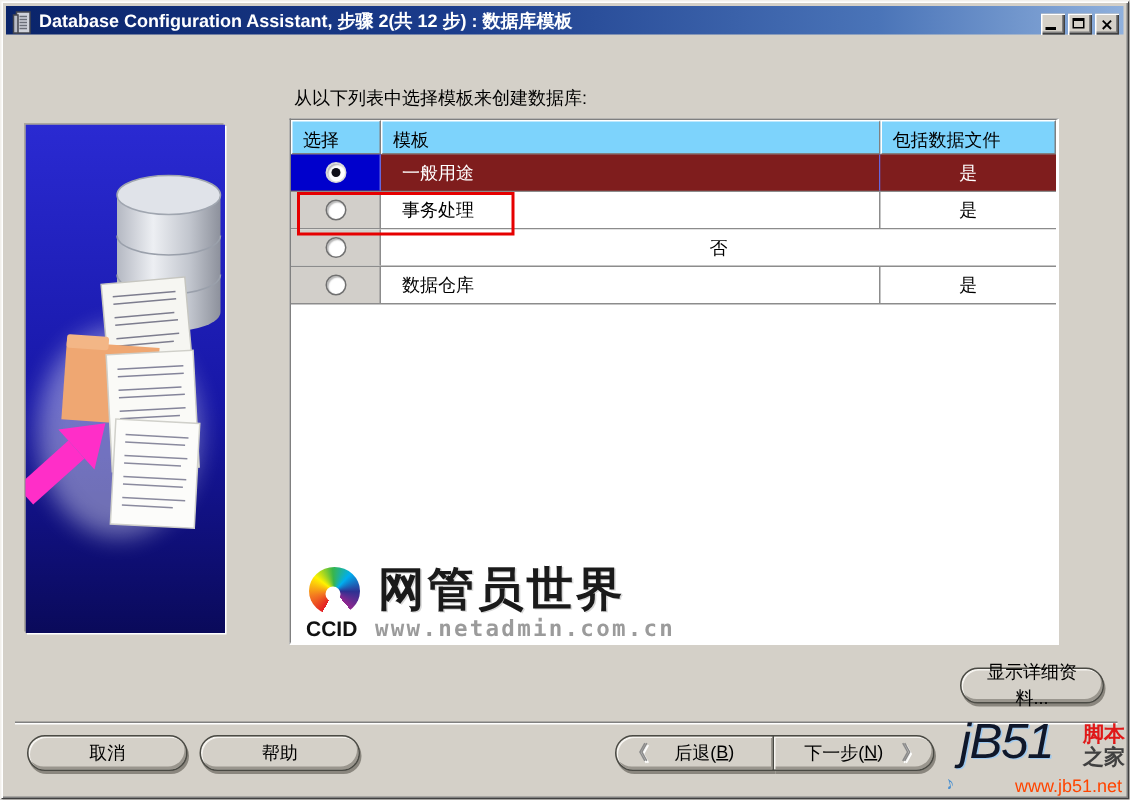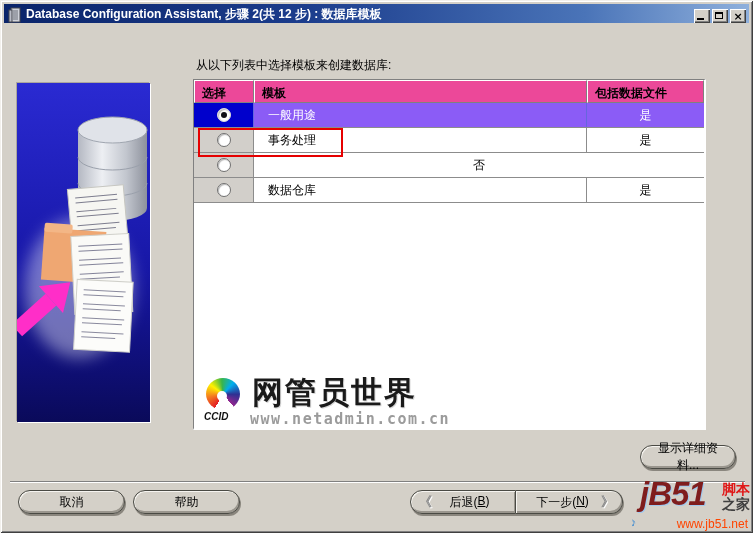--- a/index.html
+++ b/index.html
@@ -42,36 +42,36 @@
   .art-panel svg{display:block;}
   
   .instruction{position:absolute;left:196px;top:57px;font-size:12px;color:#000;}
   
   .tpl-table{
     position:absolute;left:193px;top:79px;width:513px;height:351px;
     background:#ffffff;box-sizing:border-box;
     border-top:1px solid #808080;border-left:1px solid #808080;
     border-right:2px solid #ffffff;border-bottom:2px solid #ffffff;
   }
-  .thead{display:flex;height:23px;background:#ec4899;font-weight:bold;}
+  .thead{display:flex;height:23px;background:#7dd3fc;}
   .th{
     box-sizing:border-box;font-size:12px;color:#000;padding:4px 0 0 7px;
     border-top:1px solid #ffffff;border-left:1px solid #ffffff;
     border-right:1px solid #808080;border-bottom:1px solid #808080;
     overflow:hidden;white-space:nowrap;
   }
   .th.c1{width:60px;}
   .th.c2{width:333px;}
   .th.c3{flex:1;}
   .trow{display:flex;height:25px;background:#ffffff;border-bottom:1px solid #8c8c8c;box-sizing:border-box;}
   .td{box-sizing:border-box;font-size:12px;color:#000;display:flex;align-items:center;}
   .td.c1{width:60px;background:#d2cfca;justify-content:center;border-right:1px solid #8c8c8c;}
   .td.c2{width:333px;padding-left:14px;border-right:1px solid #8c8c8c;}
   .td.c3{flex:1;justify-content:center;}
-  .trow.selected,.trow.selected .td{background:#8b5cf6;color:#ffffff;}
+  .trow.selected,.trow.selected .td{background:#7f1d1d;color:#ffffff;}
   .trow.selected .td.c1{background:#0000cc;border-right-color:#6666dd;}
   .trow.selected .td.c2{border-right-color:#6666dd;}
   .radio{
     width:12px;height:12px;border-radius:50%;background:#ffffff;
     border:1px solid #707070;box-shadow:inset 1px 1px 1px #b8b8b8;position:relative;display:inline-block;
   }
   .radio.checked{border-color:#d8d8d8;}
   .radio.checked::after{
     content:"";position:absolute;left:3px;top:3px;width:6px;height:6px;border-radius:50%;background:#101018;
   }
@@ -83,21 +83,21 @@
   .watermark{position:absolute;left:8px;top:298px;width:440px;height:52px;}
   .fan{
     position:absolute;left:4px;top:0px;width:34px;height:32px;border-radius:50%;
     background:conic-gradient(from 210deg,#e31e24,#f47b20,#fff200,#39b54a,#00aeef,#2e3192,#92278f 290deg,#ffffff 290deg);
   }
   .fan::after{content:"";position:absolute;left:11px;top:13px;width:10px;height:10px;border-radius:50%;background:#ffffff;}
   .wm-brand{
     position:absolute;left:50px;top:-6px;font-size:31px;font-weight:bold;color:#1a1a1a;
     letter-spacing:2px;white-space:nowrap;text-shadow:1px 1px 0 #d8d8d8;
   }
-  .wm-ccid{position:absolute;left:2px;top:33px;font-size:10px;font-weight:bold;font-style:italic;color:#111;}
+  .wm-ccid{position:absolute;left:2px;top:33px;font-size:14px;font-weight:bold;color:#111;}
   .wm-url{
     position:absolute;left:48px;top:32px;font-size:15px;font-weight:bold;color:#9b9b9b;
     letter-spacing:1.5px;font-family:"DejaVu Sans Mono",monospace;
   }
   
   .obtn{
     position:absolute;height:24px;background:#d4d0c8;border:1px solid #4a4a44;border-radius:12px;
     box-shadow:inset 1px 1px 0 #f6f4f0, inset -1px -2px 0 #9a968e, 1px 2px 0 #8a867e;
     font-size:12px;color:#000;cursor:default;padding:0 8px;
     display:flex;align-items:center;justify-content:center;box-sizing:border-box;
@@ -112,22 +112,22 @@
   .ak{text-decoration:underline;}
   .btn-label{display:inline-flex;}
   
   .separator{
     position:absolute;left:10px;right:8px;top:481px;height:0;
     border-top:1px solid #808080;border-bottom:1px solid #ffffff;
   }
   
   .jb51{position:absolute;right:1px;bottom:2px;width:122px;height:48px;}
   .jb-name{
-    position:absolute;left:10px;top:-8px;font-size:33px;font-weight:bold;font-style:italic;
-    color:#7f1d1d;text-shadow:1px 1px 0 #9fc9ef;letter-spacing:-1px;
+    position:absolute;left:10px;top:-8px;font-size:33px;font-weight:normal;font-style:italic;
+    color:#0f172a;text-shadow:1px 1px 0 #9fc9ef;letter-spacing:-1px;
   }
   .jb-tag-top{position:absolute;right:2px;top:-2px;font-size:14px;font-weight:bold;color:#e01818;}
   .jb-tag-bottom{position:absolute;right:2px;top:13px;font-size:14px;font-weight:bold;color:#404040;}
   .jb-url{position:absolute;right:4px;bottom:0px;font-size:12px;font-weight:normal;color:#ff4400;}
   .jb-note{position:absolute;left:0px;bottom:2px;font-size:12px;color:#4a90d0;transform:rotate(-15deg);}
 </style>
 </head>
 <body>
 
 <div class="window">

